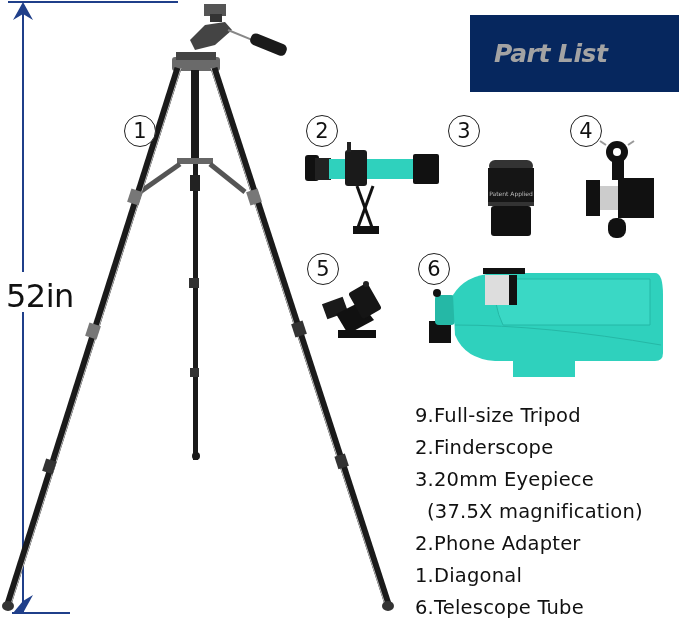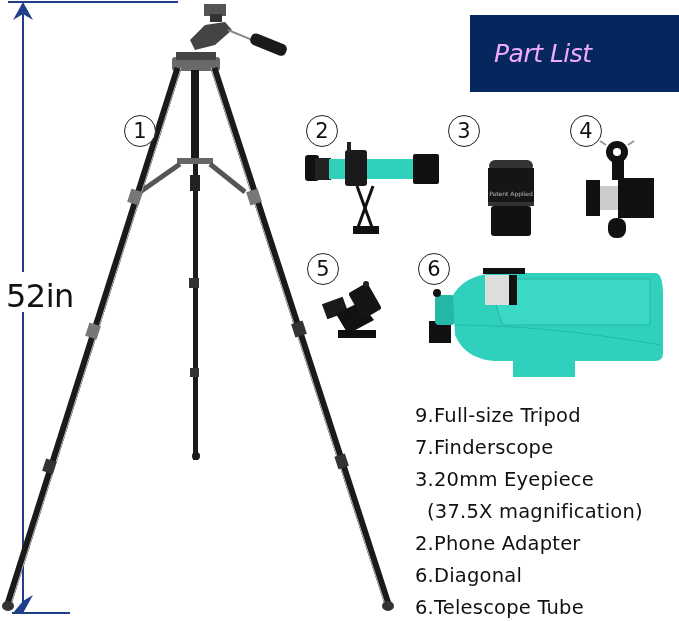--- a/index.html
+++ b/index.html
@@ -9,21 +9,21 @@
     .stage { position: absolute; left: 0; top: 0; width: 679px; height: 621px; }
     .abs { position: absolute; }
 
     
     .dim-line { position: absolute; left: 22px; width: 2px; background: #1f3f8a; }
     .dim-cap { position: absolute; height: 2px; background: #1f3f8a; }
     .dim-label { position: absolute; left: 6px; top: 277px; font-size: 32px; font-family: "DejaVu Sans", sans-serif; color: #111; letter-spacing: -0.5px; }
 
     
     .banner { position: absolute; left: 470px; top: 15px; width: 209px; height: 77px; background: #06275e; display: flex; align-items: center; padding-left: 24px; }
-    .banner-title { color: #f0abfc; font-family: "DejaVu Sans", sans-serif; font-weight: normal; font-style: italic; font-size: 25px; letter-spacing: -0.5px; }
+    .banner-title { color: #a3a3a3; font-family: "DejaVu Sans", sans-serif; font-weight: bold; font-style: italic; font-size: 25px; letter-spacing: -0.5px; }
 
     
     .num-circle { position: absolute; width: 32px; height: 32px; border: 1.2px solid #222; border-radius: 50%; background: #fff; display: flex; align-items: center; justify-content: center; font-size: 21px; font-family: "DejaVu Sans", sans-serif; color: #111; }
 
     
     .parts { position: absolute; left: 415px; top: 400px; list-style: none; }
     .parts li { font-family: "DejaVu Sans", sans-serif; font-size: 19.5px; line-height: 32px; color: #111; white-space: nowrap; letter-spacing: 0.2px; }
     .parts li.sub { padding-left: 12px; }
 
     svg { display: block; }
@@ -144,21 +144,21 @@
     <path d="M30 60 Q120 60 236 80" stroke="#25b8a6" stroke-width="1" fill="none"></path>
     <rect x="88" y="96" width="62" height="16" fill="#2fd1bd"></rect>
   </svg>
 
   <div class="banner">
     <span class="banner-title">Part List</span>
   </div>
 
   <ul class="parts">
     <li>9.Full-size Tripod</li>
-    <li>7.Finderscope</li>
+    <li>2.Finderscope</li>
     <li>3.20mm Eyepiece</li>
     <li class="sub">(37.5X magnification)</li>
     <li>2.Phone Adapter</li>
-    <li>6.Diagonal</li>
+    <li>1.Diagonal</li>
     <li>6.Telescope Tube</li>
   </ul>
 
 </div>
 
 </body></html>

